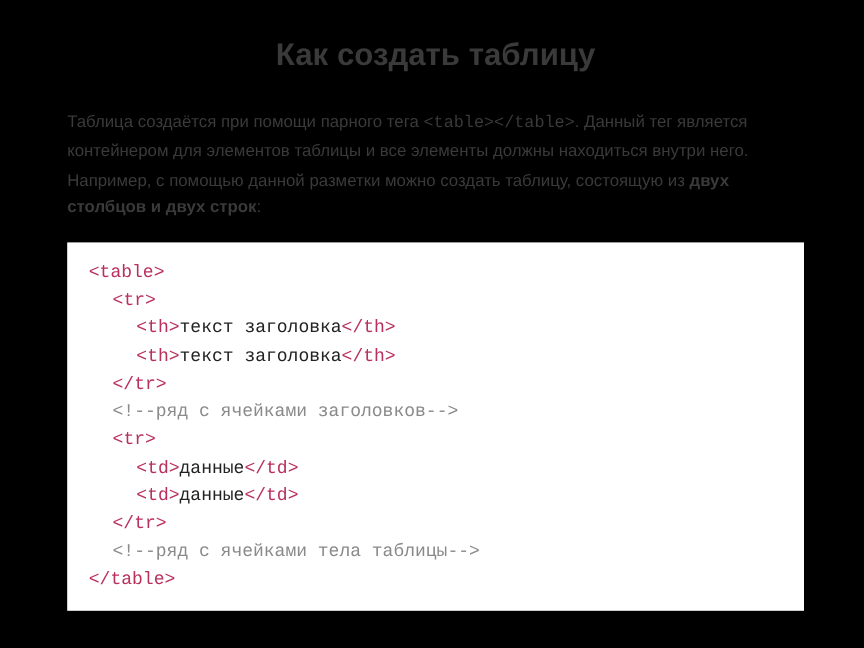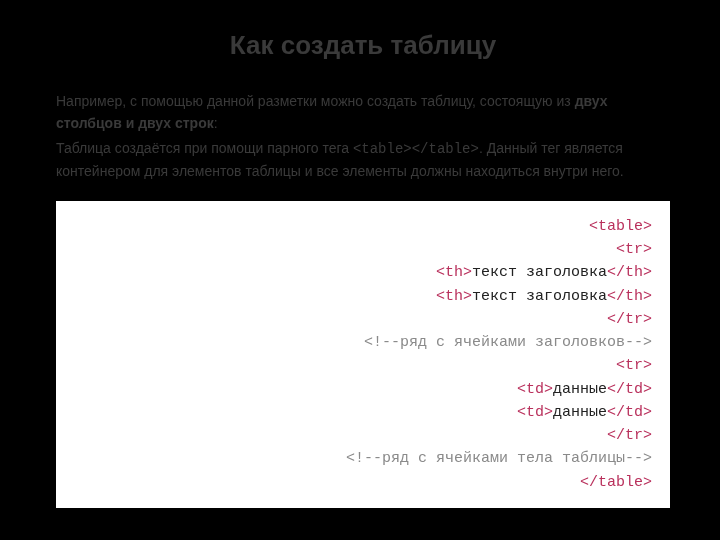--- a/index.html
+++ b/index.html
@@ -34,41 +34,40 @@
   }
   .code-block {
     background: #fff;
     margin-top: 18px;
     padding: 14px 18px 14px 18px;
     font-family: "Courier New", monospace;
     font-size: 15px;
     line-height: 1.55;
     color: #222;
     white-space: pre;
-    text-align: right;
   }
   .t-ang  { color: #b9305c; }   
   .t-tag  { color: #b9305c; }   
   .t-cmt  { color: #8a8a8a; }   
   .t-txt  { color: #222; }      
   .ind1 { display:inline-block; width: 2.2ch; }
   .ind2 { display:inline-block; width: 4.4ch; }
 </style>
 </head>
 <body>
 
 <div class="slide">
   <h1 class="heading">Как создать таблицу</h1>
 
   <p class="para">
-    <span>Например, с помощью данной разметки можно создать таблицу, состоящую из </span><span class="strong">двух столбцов и двух строк</span><span>:</span>
+    <span>Таблица создаётся при помощи парного тега </span><span class="mono">&lt;table&gt;&lt;/table&gt;</span><span>. Данный тег является контейнером для элементов таблицы и все элементы должны находиться внутри него.</span>
   </p>
 
   <p class="para">
-    <span>Таблица создаётся при помощи парного тега </span><span class="mono">&lt;table&gt;&lt;/table&gt;</span><span>. Данный тег является контейнером для элементов таблицы и все элементы должны находиться внутри него.</span>
+    <span>Например, с помощью данной разметки можно создать таблицу, состоящую из </span><span class="strong">двух столбцов и двух строк</span><span>:</span>
   </p>
 
   <div class="code-block"><span class="t-ang">&lt;</span><span class="t-tag">table</span><span class="t-ang">&gt;</span>
 <span class="ind1"></span><span class="t-ang">&lt;</span><span class="t-tag">tr</span><span class="t-ang">&gt;</span>
 <span class="ind2"></span><span class="t-ang">&lt;</span><span class="t-tag">th</span><span class="t-ang">&gt;</span><span class="t-txt">текст заголовка</span><span class="t-ang">&lt;/</span><span class="t-tag">th</span><span class="t-ang">&gt;</span>
 <span class="ind2"></span><span class="t-ang">&lt;</span><span class="t-tag">th</span><span class="t-ang">&gt;</span><span class="t-txt">текст заголовка</span><span class="t-ang">&lt;/</span><span class="t-tag">th</span><span class="t-ang">&gt;</span>
 <span class="ind1"></span><span class="t-ang">&lt;/</span><span class="t-tag">tr</span><span class="t-ang">&gt;</span>
 <span class="ind1"></span><span class="t-cmt">&lt;!--</span><span class="t-cmt">ряд с ячейками заголовков</span><span class="t-cmt">--&gt;</span>
 <span class="ind1"></span><span class="t-ang">&lt;</span><span class="t-tag">tr</span><span class="t-ang">&gt;</span>
 <span class="ind2"></span><span class="t-ang">&lt;</span><span class="t-tag">td</span><span class="t-ang">&gt;</span><span class="t-txt">данные</span><span class="t-ang">&lt;/</span><span class="t-tag">td</span><span class="t-ang">&gt;</span>

